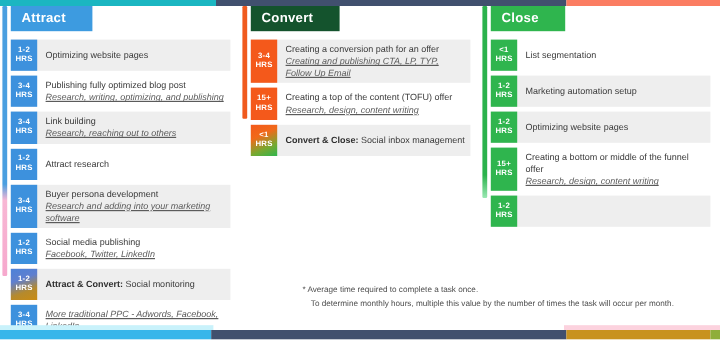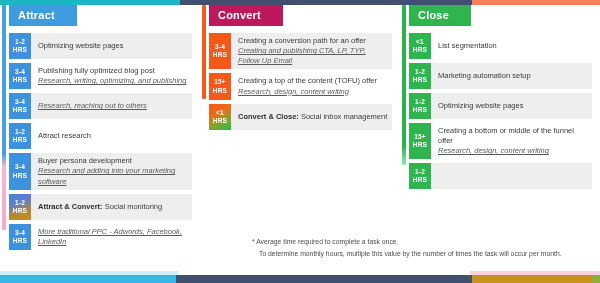--- a/index.html
+++ b/index.html
@@ -43,21 +43,21 @@
   .col-inner { padding-left:9px; padding-right:8px; }
 
   
   .pill {
     display:inline-block;
     color:#fff; font-weight:bold; font-size:11px; letter-spacing:.2px;
     padding:4px 22px 5px 9px; line-height:1.1;
     margin-bottom:7px;
   }
   .pill-attract { background:#3d9be0; }
-  .pill-convert { background:#be185d; }
+  .pill-convert { background:#14532d; }
   .pill-close   { background:#2fb54e; }
 
   
   .task {
     display:flex; align-items:stretch;
     margin-bottom:4px;
     min-height:26px;
   }
   .task.striped { background:#eeeeee; }
 
@@ -127,38 +127,48 @@
             <div class="task-text">
               <div class="t-title">Publishing fully optimized blog post</div>
               <div class="t-sub">Research, writing, optimizing, and publishing</div>
             </div>
           </div><div class="task striped">
             <div class="badge b-blue">
               <span class="num">3-4</span>
               <span class="hrs">HRS</span>
             </div>
             <div class="task-text">
+              <div class="t-title">Link building</div>
               <div class="t-sub">Research, reaching out to others</div>
             </div>
           </div><div class="task">
             <div class="badge b-blue">
               <span class="num">1-2</span>
               <span class="hrs">HRS</span>
             </div>
             <div class="task-text">
               <div class="t-title">Attract research</div>
             </div>
           </div><div class="task striped">
             <div class="badge b-blue">
               <span class="num">3-4</span>
               <span class="hrs">HRS</span>
             </div>
             <div class="task-text">
               <div class="t-title">Buyer persona development</div>
               <div class="t-sub">Research and adding into your marketing software</div>
+            </div>
+          </div><div class="task">
+            <div class="badge b-blue">
+              <span class="num">1-2</span>
+              <span class="hrs">HRS</span>
+            </div>
+            <div class="task-text">
+              <div class="t-title">Social media publishing</div>
+              <div class="t-sub">Facebook, Twitter, LinkedIn</div>
             </div>
           </div><div class="task striped">
             <div class="badge b-blue-orange">
               <span class="num">1-2</span>
               <span class="hrs">HRS</span>
             </div>
             <div class="task-text">
               <div class="t-title"><span class="lead">Attract &amp; Convert:</span> Social monitoring</div>
             </div>
           </div><div class="task">

